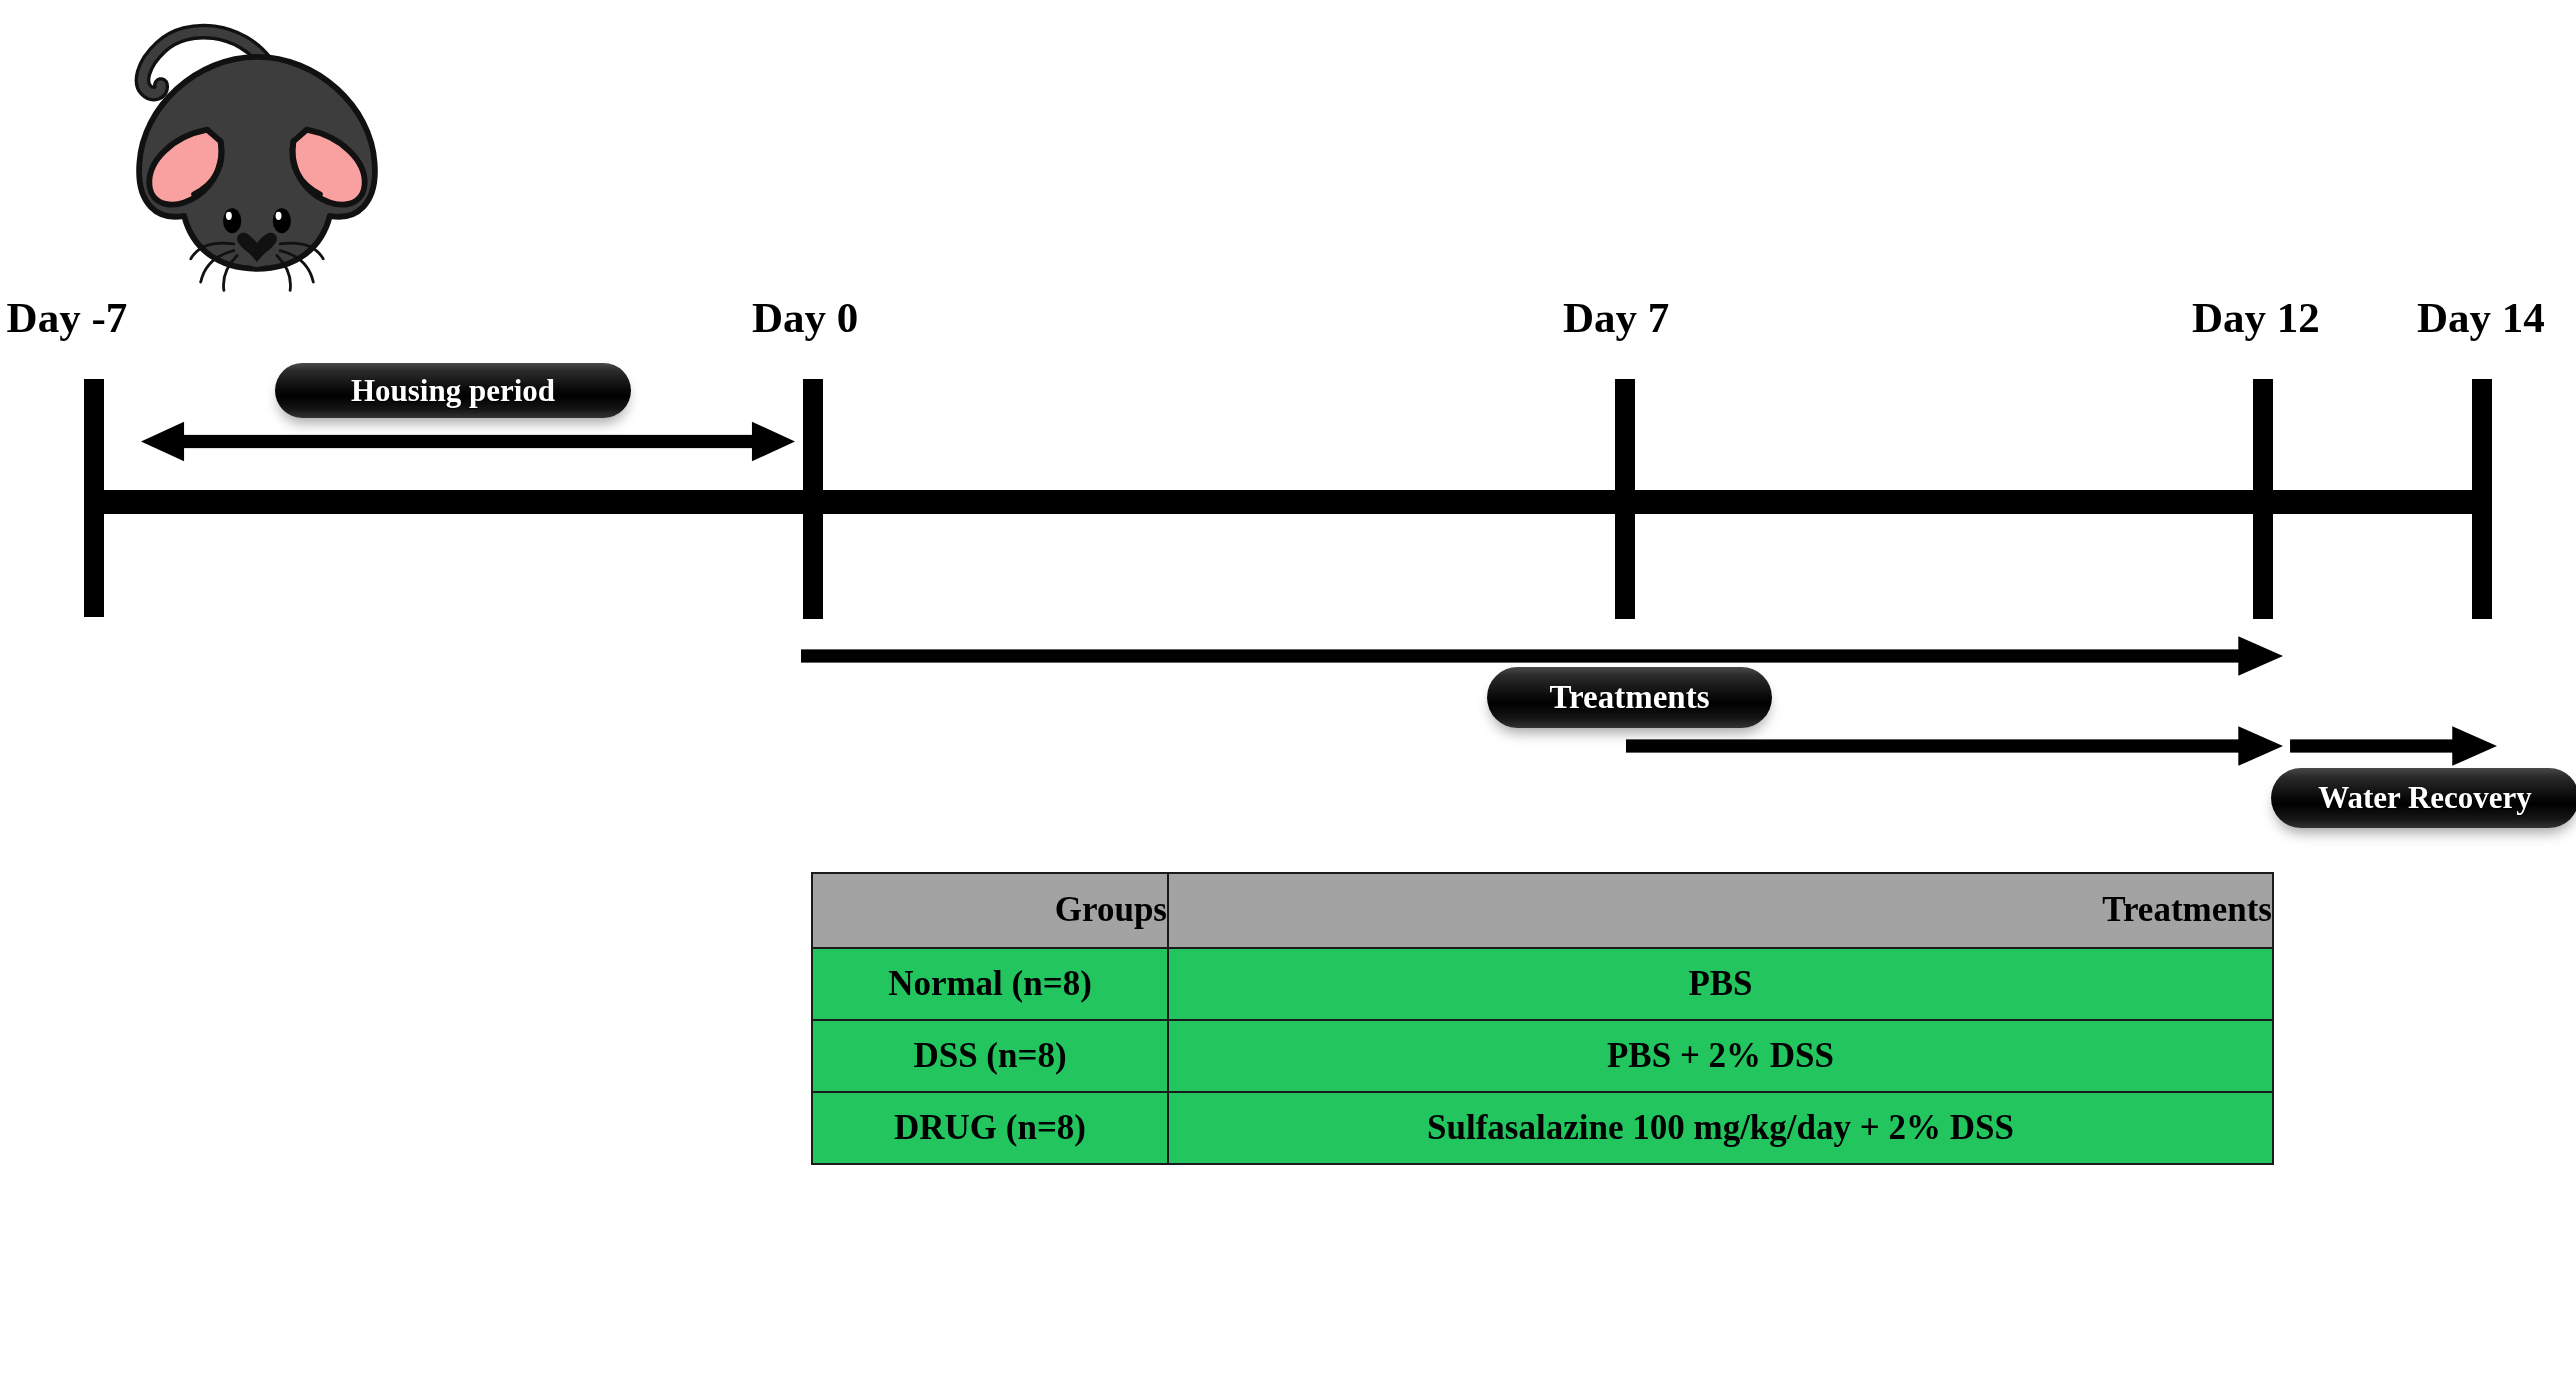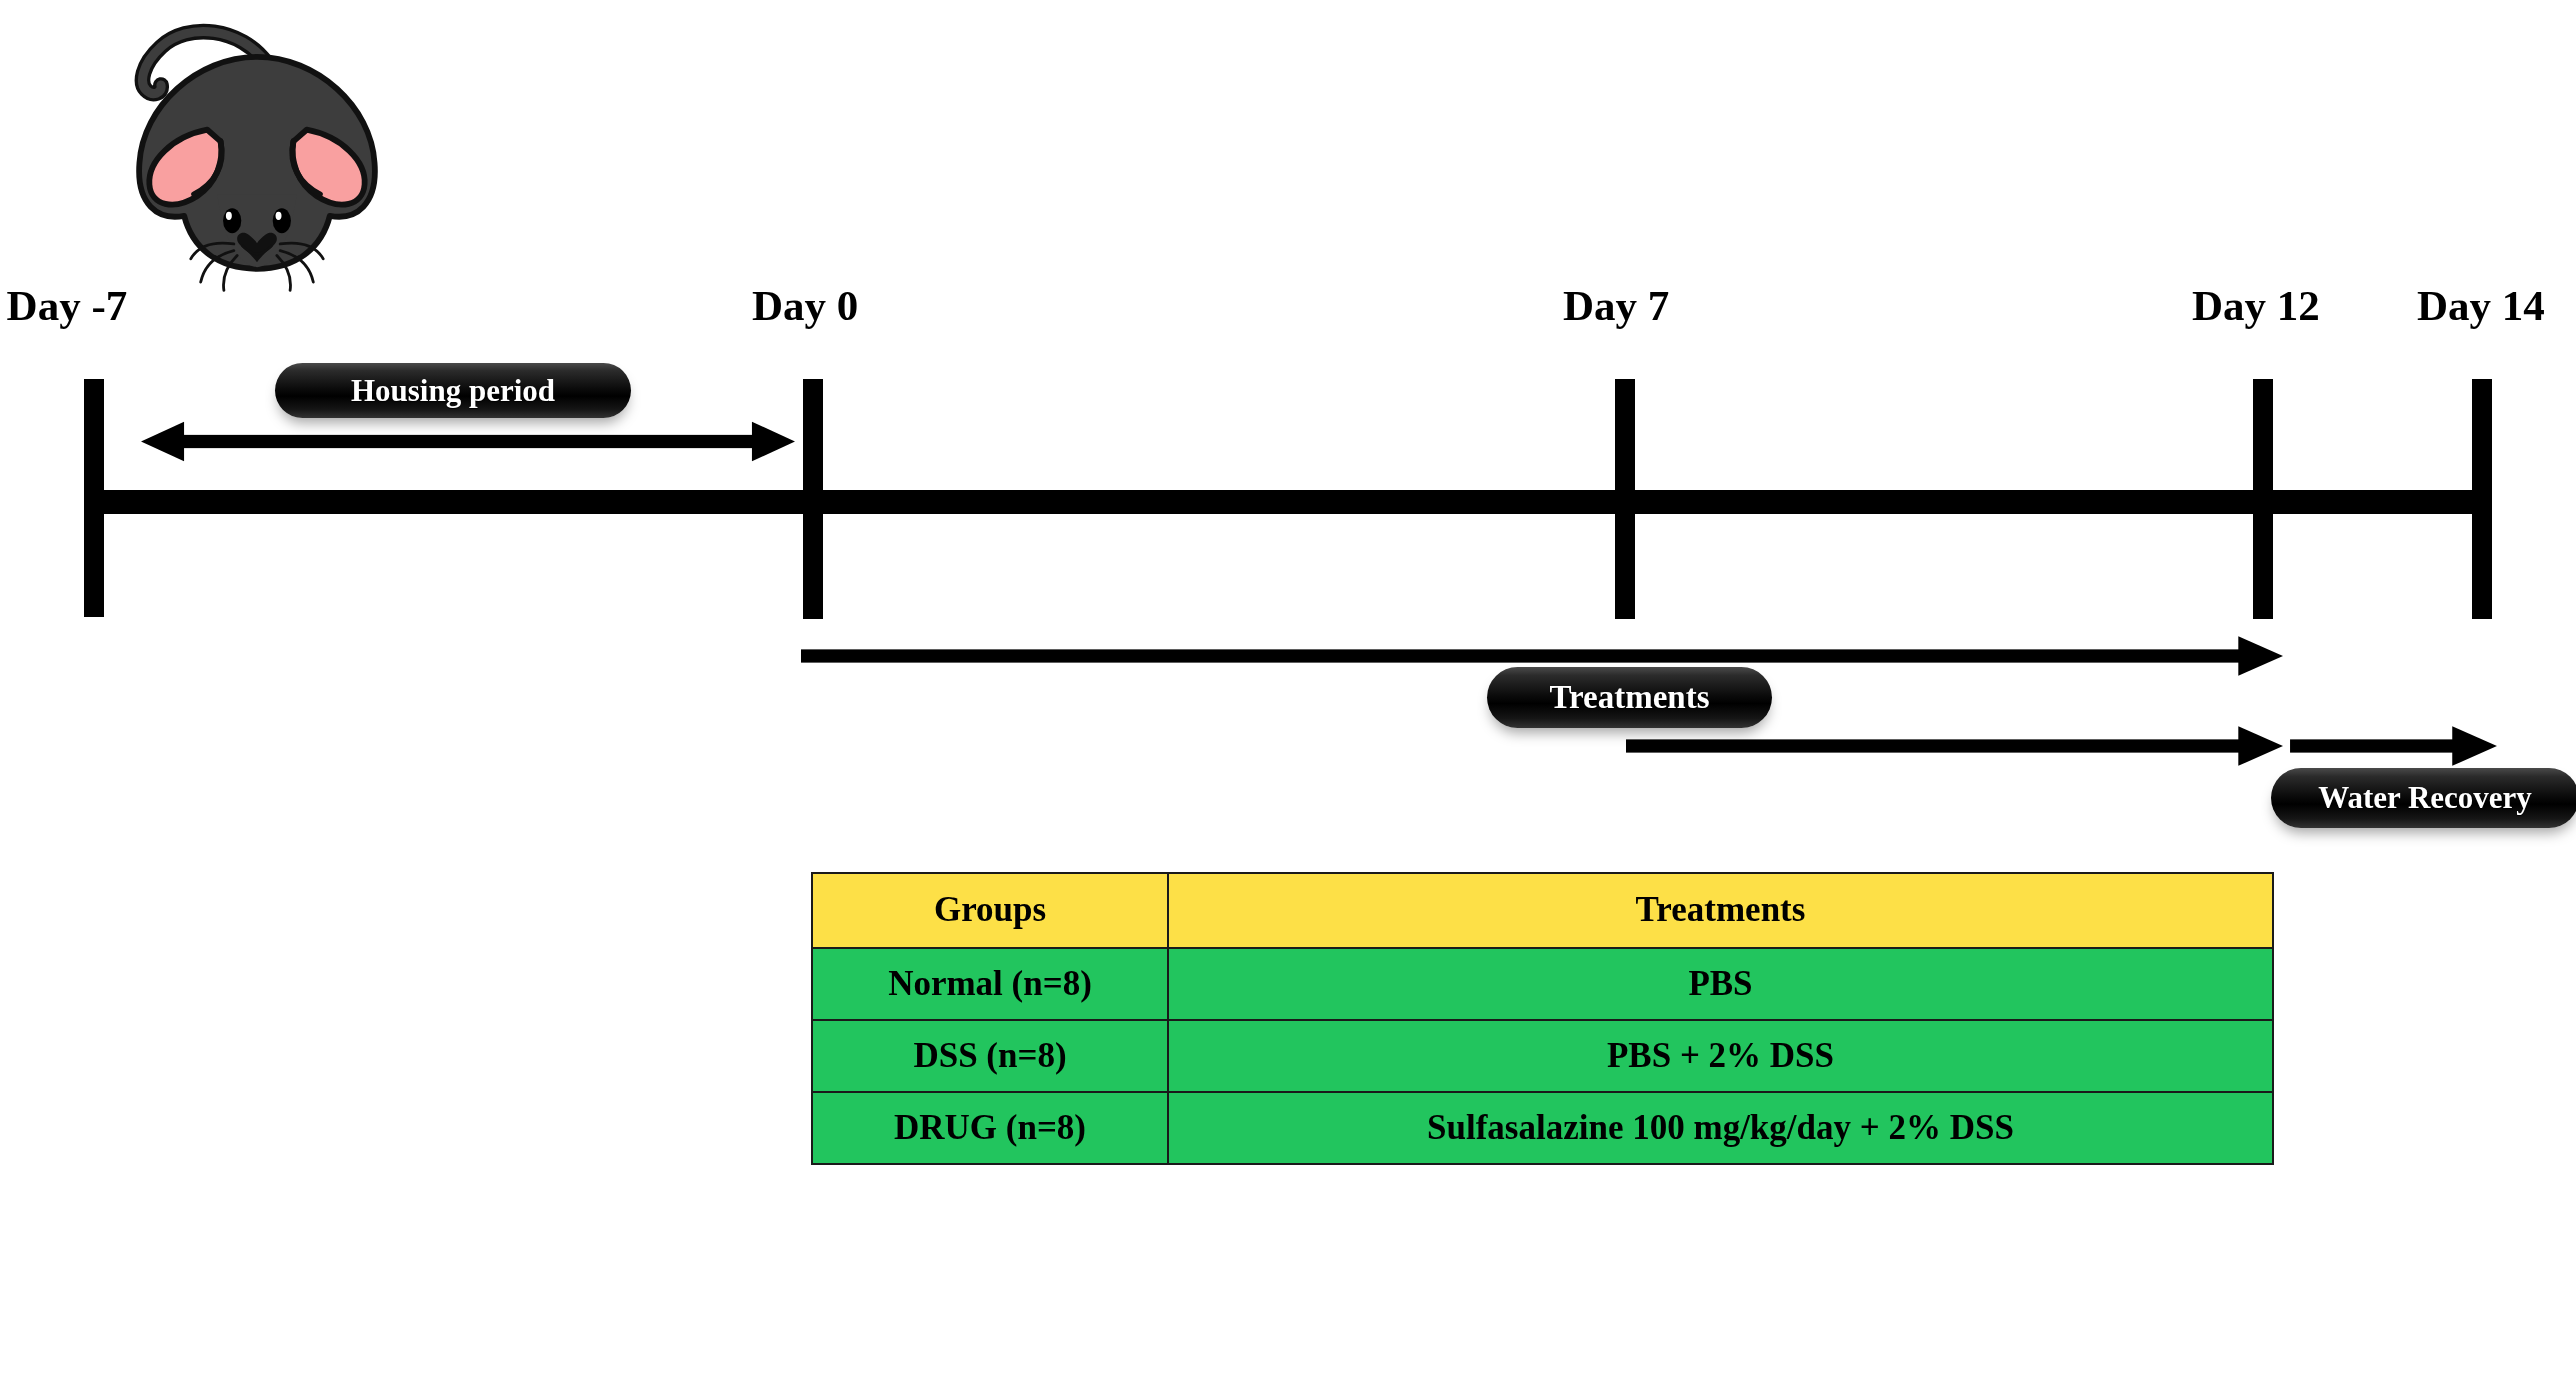--- a/index.html
+++ b/index.html
@@ -46,20 +46,21 @@
   }
   .subject-caption div { white-space: nowrap; }
 
   
   .day-label {
     position: absolute;
     font-size: 43px;
     font-weight: bold;
     white-space: nowrap;
     line-height: 1;
+    margin-top: 12px;
   }
   .axis-line {
     position: absolute;
     background: #000;
   }
   .tick {
     position: absolute;
     background: #000;
     width: 20px;
   }
@@ -106,22 +107,23 @@
     text-align: center;
     font-weight: bold;
     font-size: 35px;
     padding: 0;
     height: 70px;
     line-height: 1.05;
     background: #22c55e;
     white-space: nowrap;
   }
   .groups-table thead th {
-    background: #fde047;
+    background: #a3a3a3;
     height: 73px;
+    text-align: right;
   }
   .col-groups { width: 354px; }
   .col-treatments { width: auto; }
 </style>
 </head>
 <body>
 
 <div id="stage">
 
   <div class="mouse-wrap">

